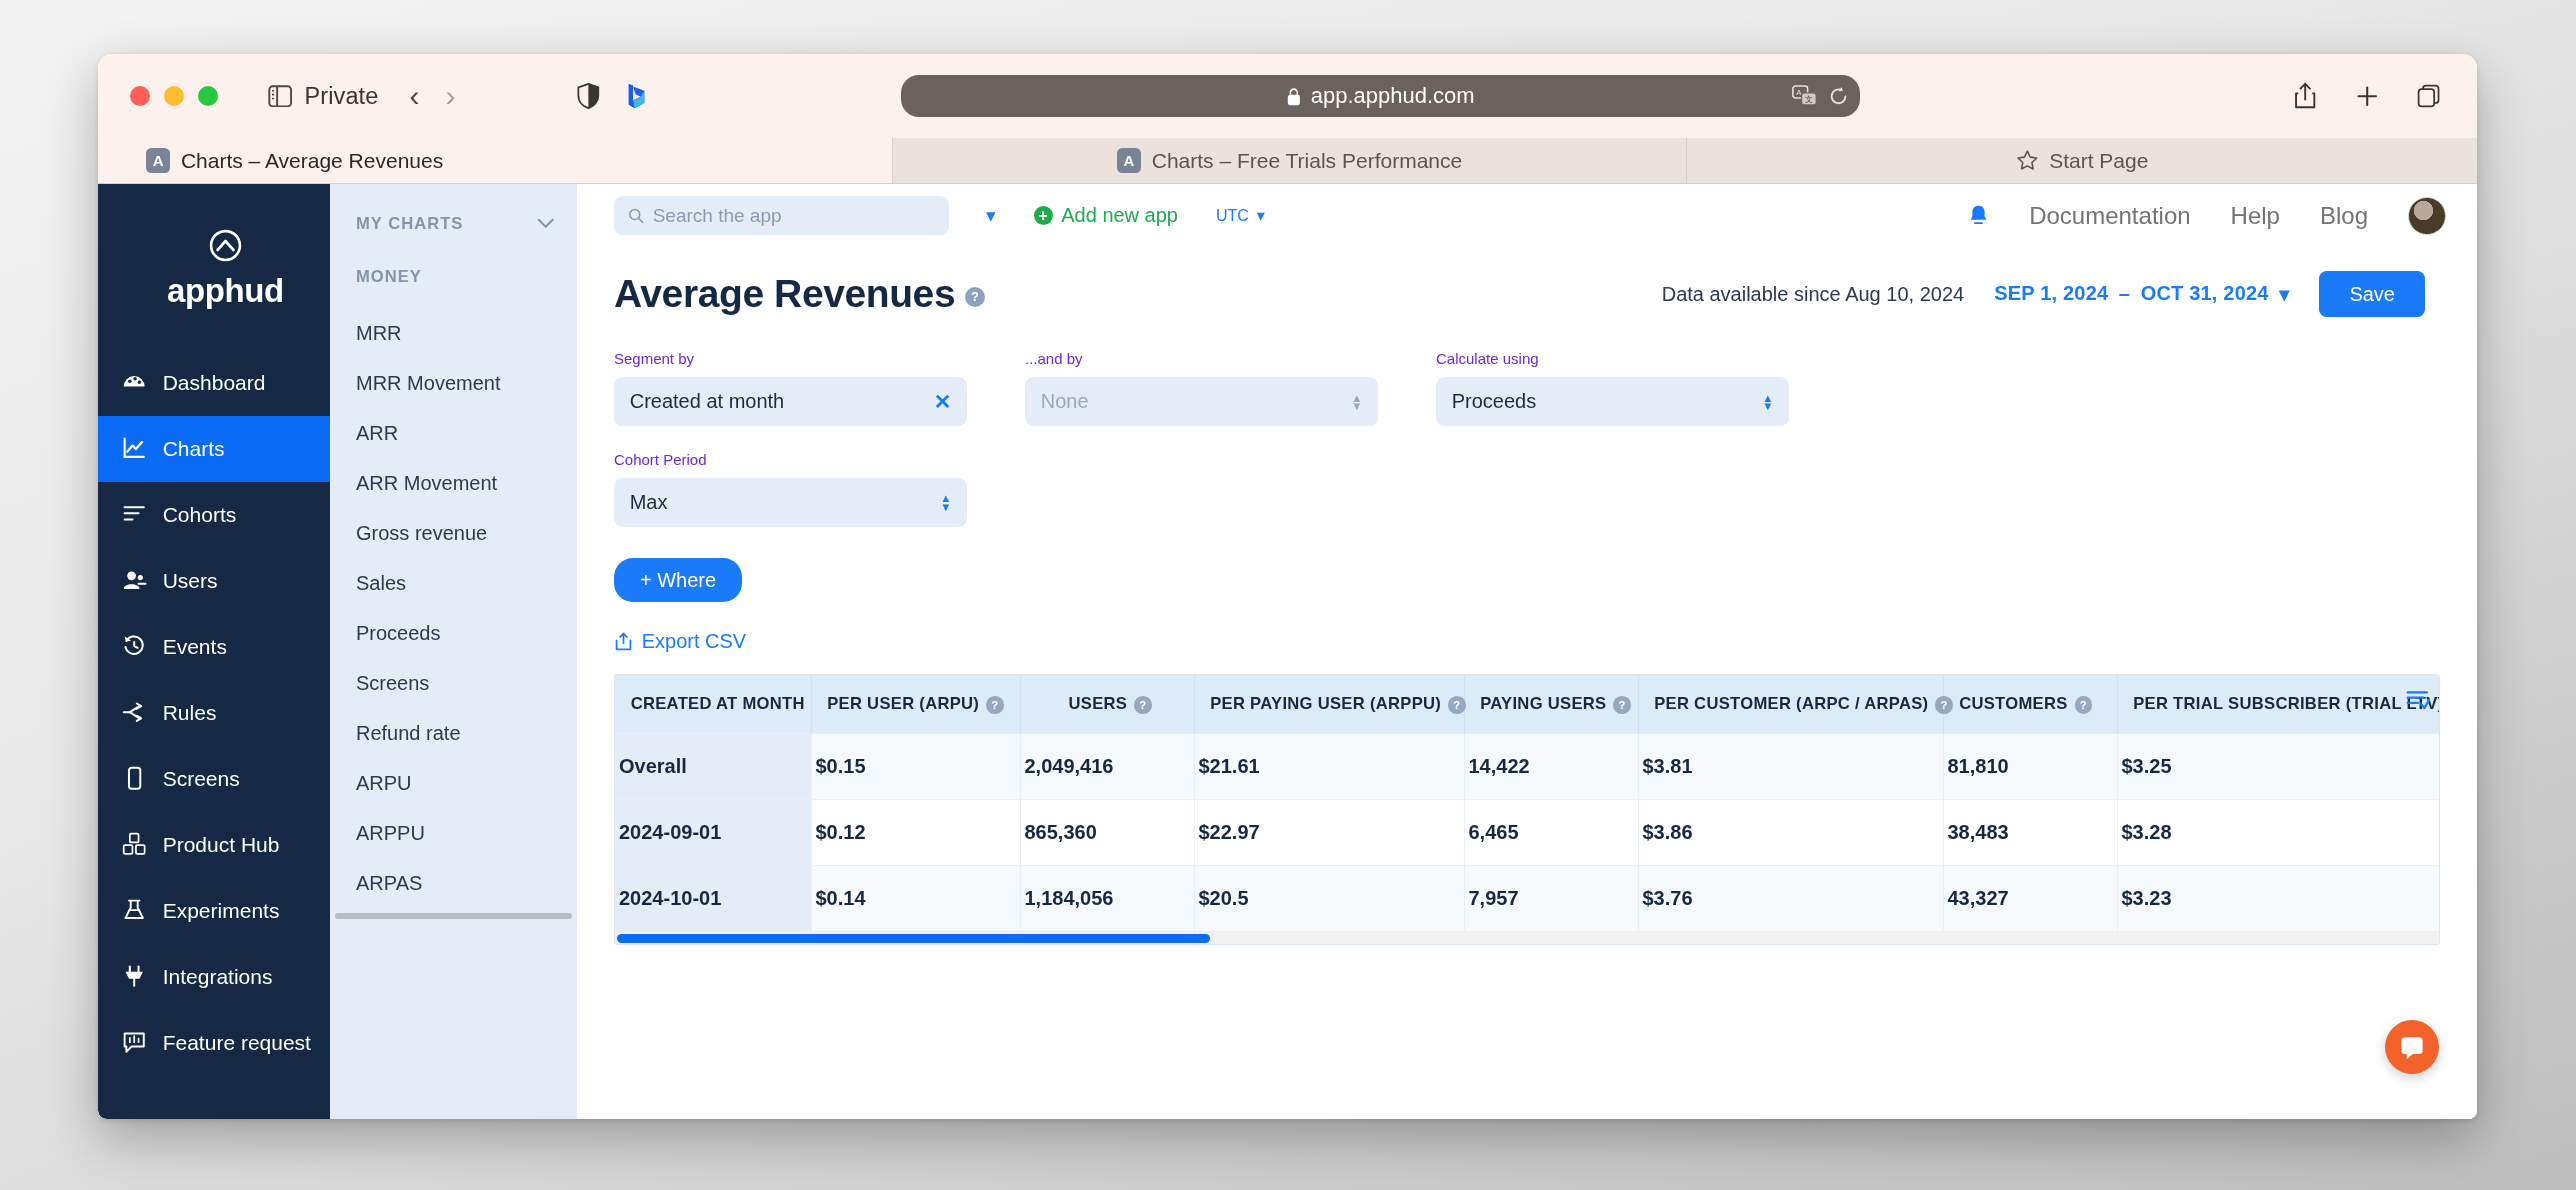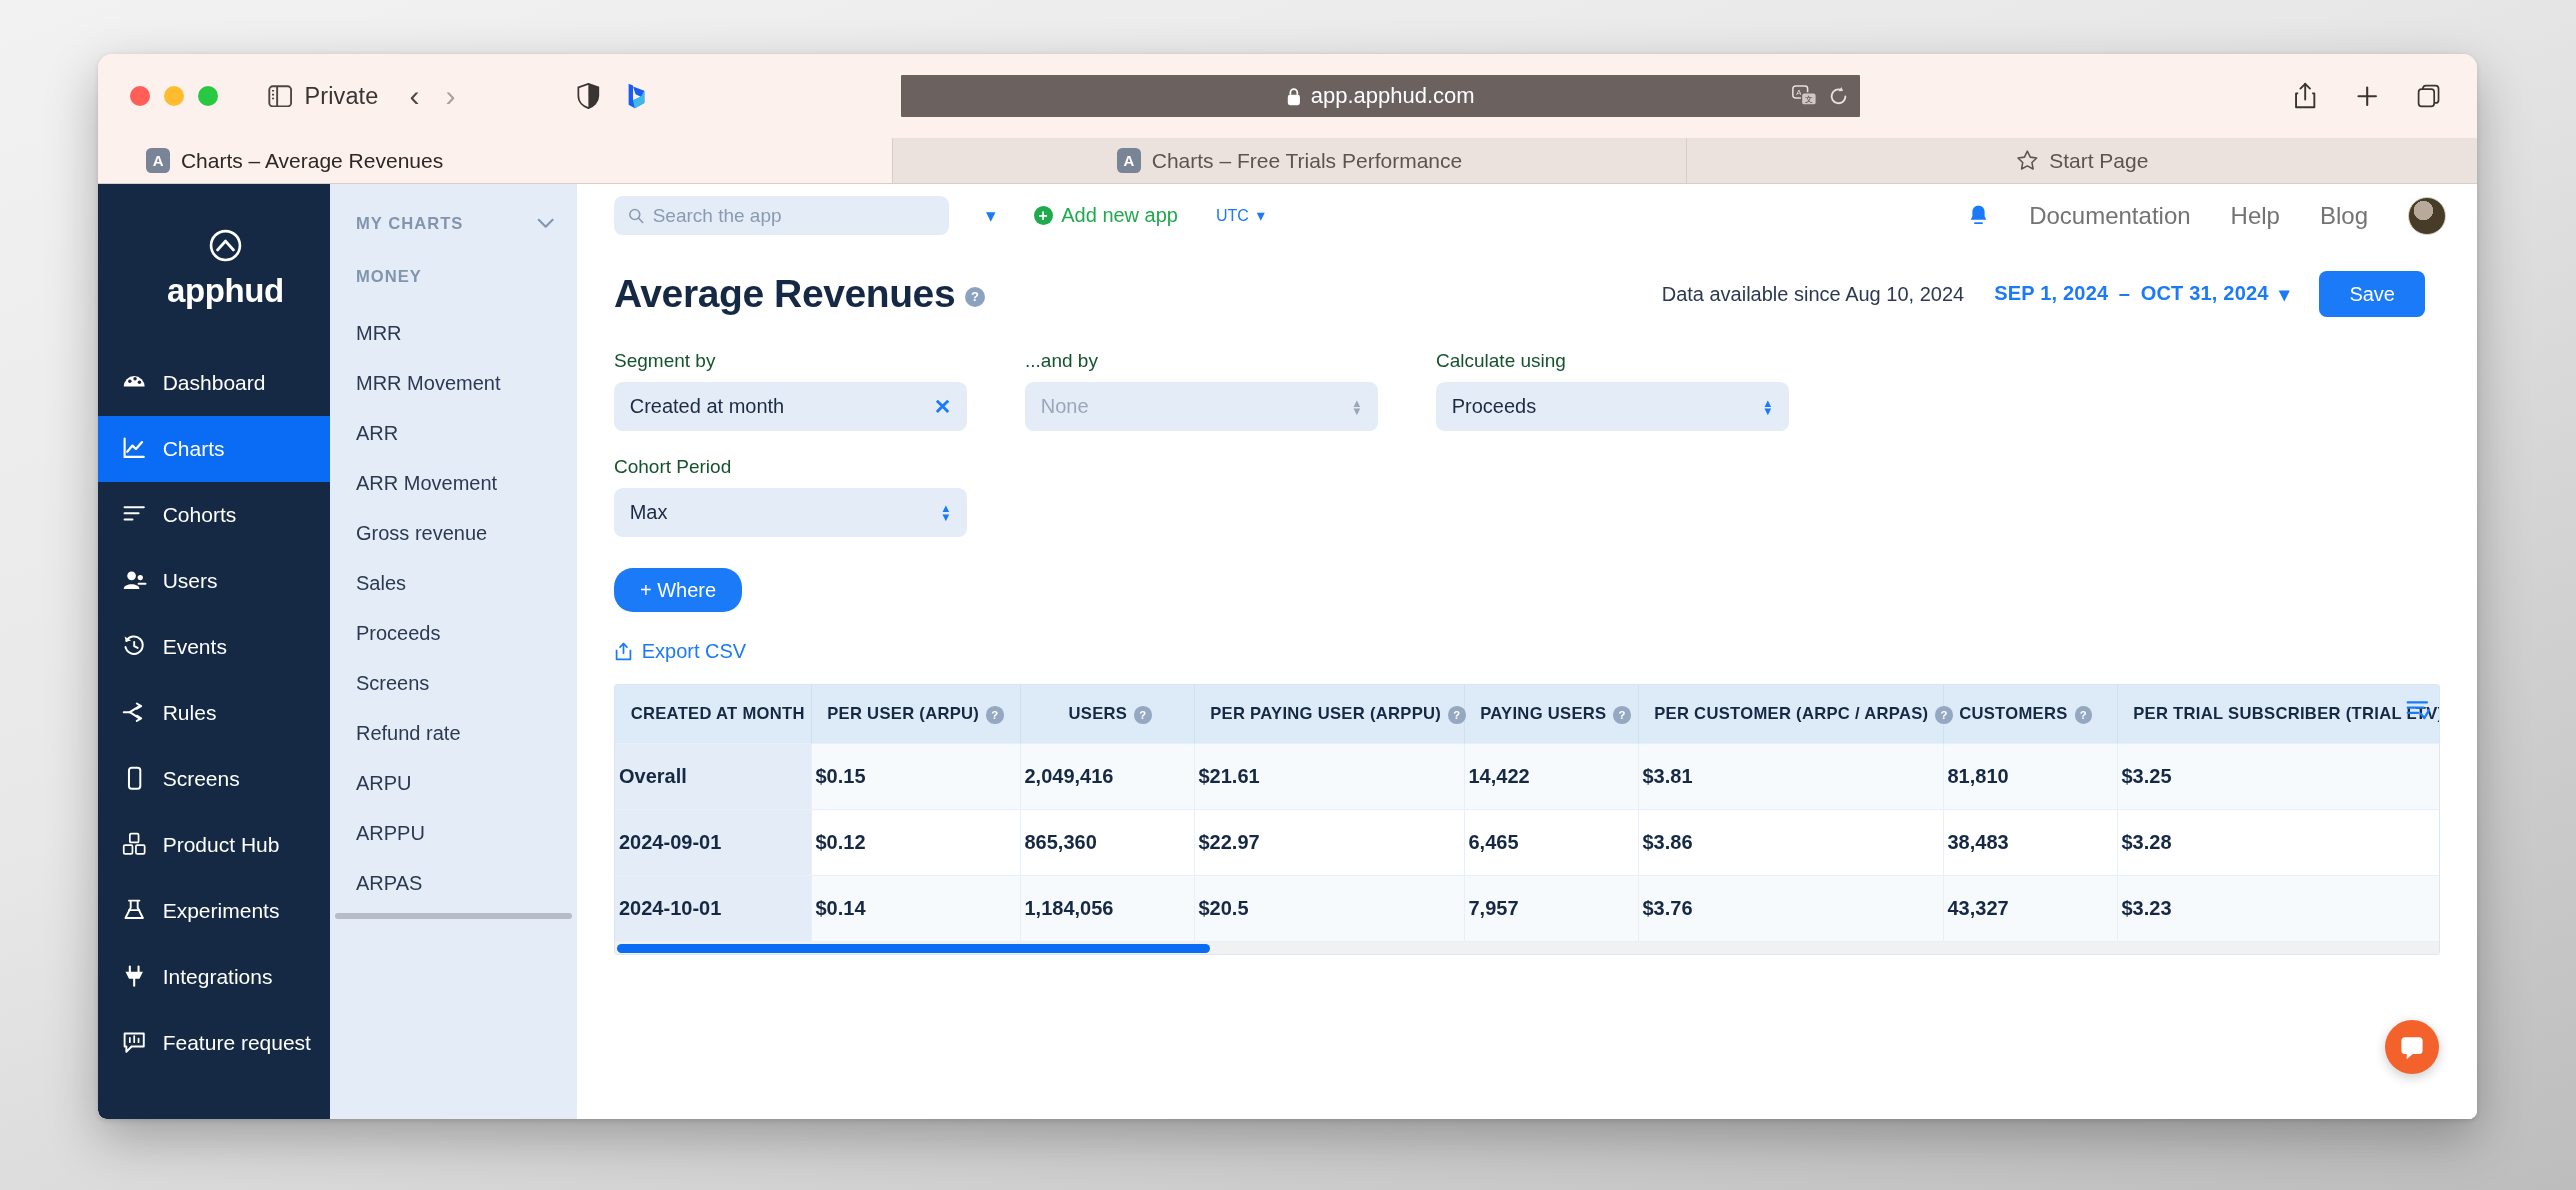--- a/index.html
+++ b/index.html
@@ -48,21 +48,21 @@
   .arrow-btn.fwd { color: #a9a09d; }
 
   .shield-icon { margin-left: 122px; display:flex; align-items:center;}
   .bing-icon { margin-left: 26px; display:flex; align-items:center;}
 
   .url-bar {
     position: absolute;
     left: 803px; top: 21px;
     width: 959px; height: 42px;
     background: #6b625f;
-    border-radius: 1px;
+    border-radius: 18px;
     display: flex; align-items: center; justify-content: center;
     gap: 8.7px;
   }
   .url-text { color: #ffffff; font-size: 22px; }
   .url-right-icons {
     position: absolute; right: 12.2px; top: 0; height: 100%;
     display: flex; align-items: center; gap: 10.5px;
   }
 
   .toolbar-right {
@@ -222,21 +222,21 @@
   }
   .save-btn {
     background: #1a7af8; color: #fff; border: none;
     font-size: 20px; font-weight: 500;
     padding: 11.3px 30px; border-radius: 7.8px;
     font-family: "Liberation Sans", sans-serif;
   }
 
   .filters { display: flex; margin-top: 33px; }
   .filter-group { display: flex; flex-direction: column; }
-  .filter-label { font-size: 19px; color: #14532d; margin-bottom: 10.5px; }
+  .filter-label { font-size: 15px; color: #6d28d9; margin-bottom: 10.5px; }
   .select-box {
     width: 353px; height: 49px;
     background: #e4edf7; border-radius: 8.7px;
     display: flex; align-items: center;
     padding: 0 15.7px; font-size: 20px; color: #1c2b44;
     position: relative;
   }
   .select-box.muted { color: #9aa7ba; }
   .select-box .spinner {
     margin-left: auto; display: flex; flex-direction: column; gap: 1.7px;

